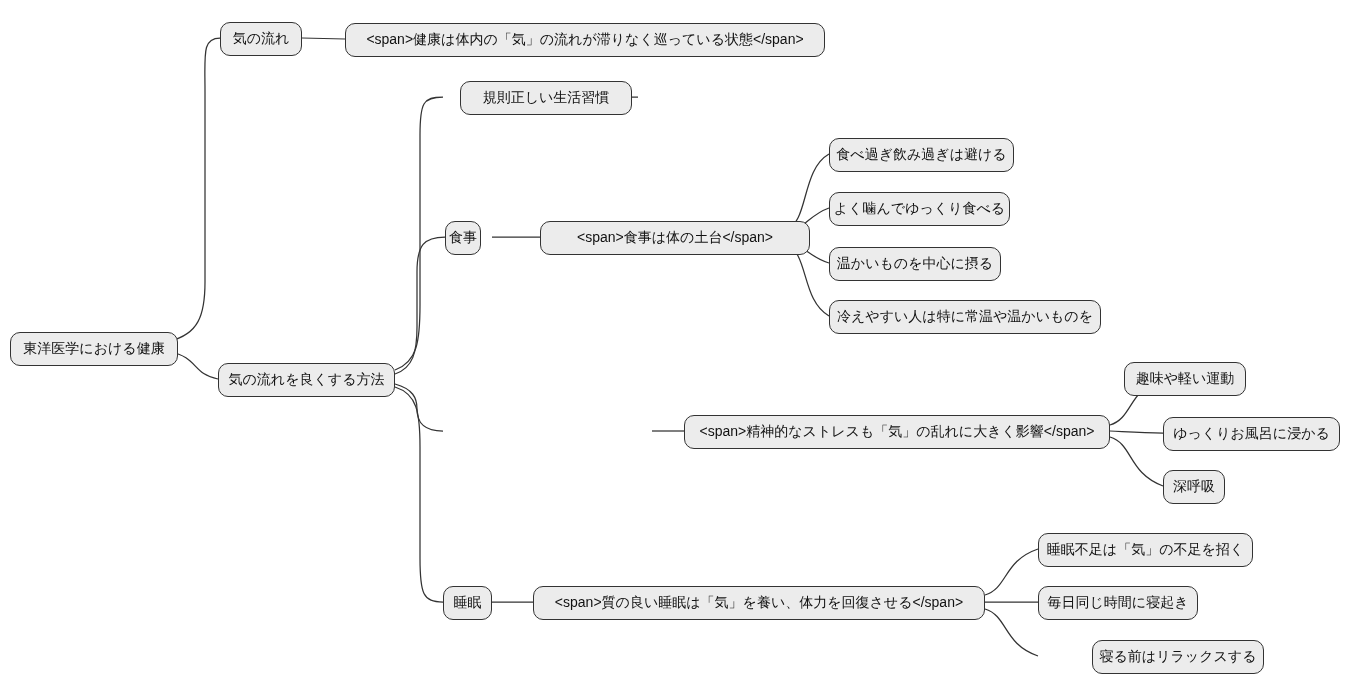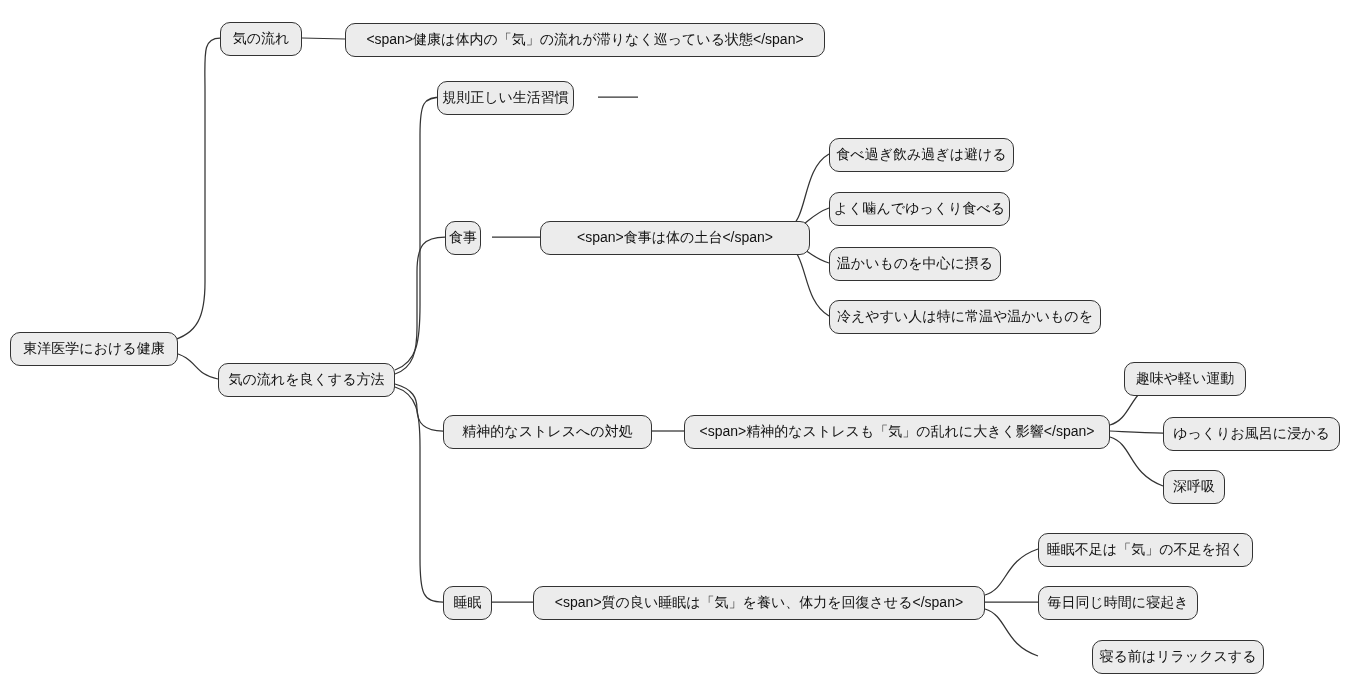--- a/index.html
+++ b/index.html
@@ -44,28 +44,27 @@
     <path d="M 492 602 L 533 602"></path>
     <path d="M 985 595 C 1008 588, 1003 561, 1038 549"></path>
     <path d="M 985 602 L 1038 602"></path>
     <path d="M 985 609 C 1008 616, 1003 644, 1038 656"></path>
   </svg>
 
   <div class="node" style="left:10px;top:332px;width:168px">東洋医学における健康</div>
   <div class="node" style="left:220px;top:22px;width:82px">気の流れ</div>
   <div class="node" style="left:345px;top:23px;width:480px">&lt;span&gt;健康は体内の「気」の流れが滞りなく巡っている状態&lt;/span&gt;</div>
   <div class="node" style="left:218px;top:363px;width:177px">気の流れを良くする方法</div>
-  <div class="node" style="left:437px;top:81px;width:137px">規則正しい生活習慣</div>
+  <div class="node" style="left:460px;top:81px;width:172px">規則正しい生活習慣</div>
   <div class="node" style="left:445px;top:221px;width:36px">食事</div>
   <div class="node" style="left:540px;top:221px;width:270px">&lt;span&gt;食事は体の土台&lt;/span&gt;</div>
   <div class="node" style="left:829px;top:138px;width:185px">食べ過ぎ飲み過ぎは避ける</div>
   <div class="node" style="left:829px;top:192px;width:181px">よく噛んでゆっくり食べる</div>
   <div class="node" style="left:829px;top:247px;width:172px">温かいものを中心に摂る</div>
   <div class="node" style="left:829px;top:300px;width:272px">冷えやすい人は特に常温や温かいものを</div>
-  <div class="node" style="left:443px;top:415px;width:209px">精神的なストレスへの対処</div>
   <div class="node" style="left:684px;top:415px;width:426px">&lt;span&gt;精神的なストレスも「気」の乱れに大きく影響&lt;/span&gt;</div>
   <div class="node" style="left:1124px;top:362px;width:122px">趣味や軽い運動</div>
   <div class="node" style="left:1163px;top:417px;width:177px">ゆっくりお風呂に浸かる</div>
   <div class="node" style="left:1163px;top:470px;width:62px">深呼吸</div>
   <div class="node" style="left:443px;top:586px;width:49px">睡眠</div>
   <div class="node" style="left:533px;top:586px;width:452px">&lt;span&gt;質の良い睡眠は「気」を養い、体力を回復させる&lt;/span&gt;</div>
   <div class="node" style="left:1038px;top:533px;width:215px">睡眠不足は「気」の不足を招く</div>
   <div class="node" style="left:1038px;top:586px;width:160px">毎日同じ時間に寝起き</div>
   <div class="node" style="left:1092px;top:640px;width:172px">寝る前はリラックスする</div>
 

